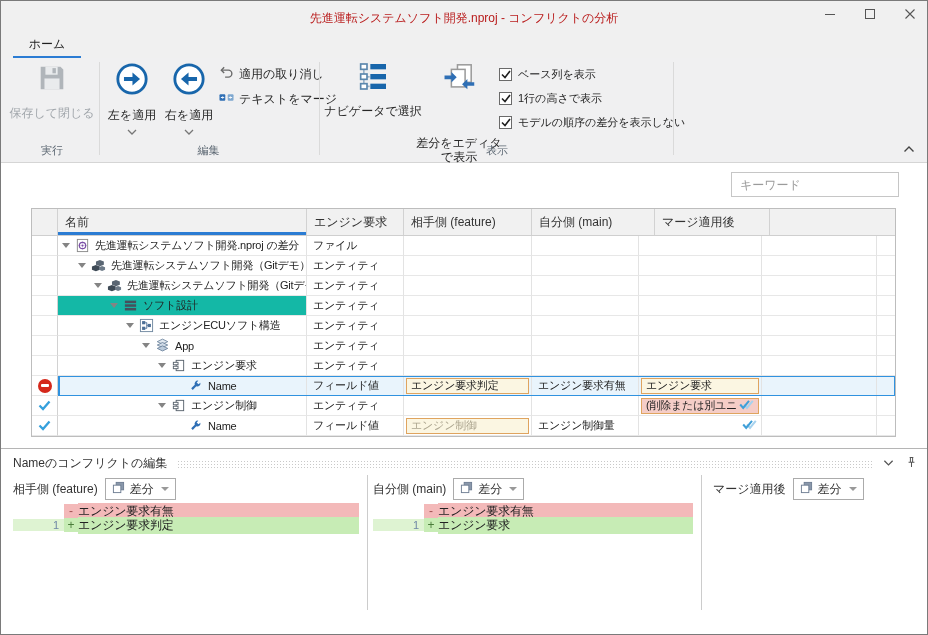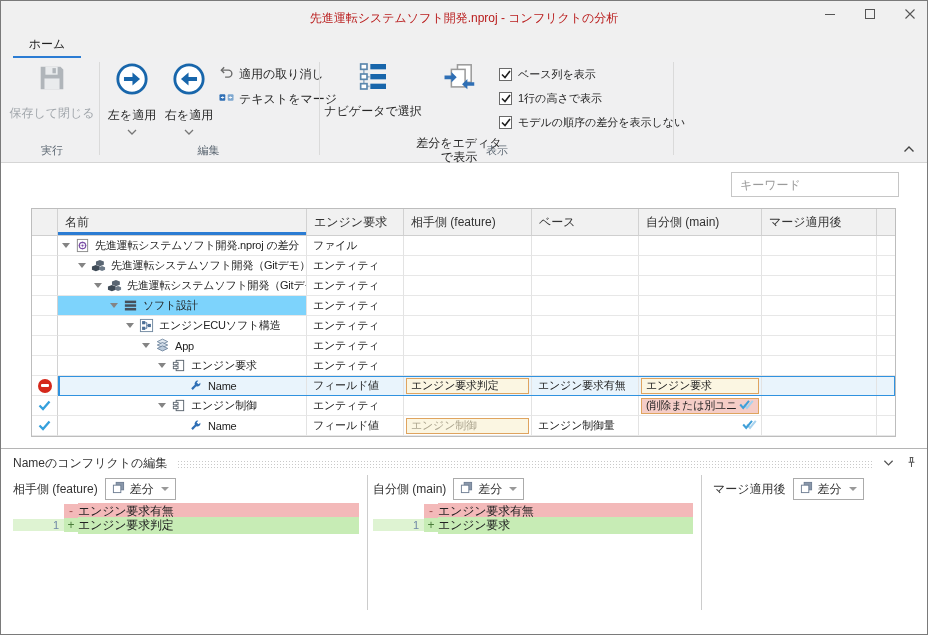--- a/index.html
+++ b/index.html
@@ -259,23 +259,20 @@
       <div class="th" style="width:249px;">
         <span>名前</span>
           <div class="sortline"></div>
       </div>
       <div class="th" style="width:97px;">
           <span>エンジン要求</span>
         </div>
       <div class="th" style="width:128px;">
           <span>相手側 (feature)</span>
         </div>
-      <div class="th" style="width:107px;">
-          <span>ベース</span>
-        </div>
       <div class="th" style="width:123px;">
           <span>自分側 (main)</span>
         </div>
       <div class="th" style="width:115px;">
           <span>マージ適用後</span>
         </div>
       <div class="th" style="width:18px;"></div>
     </div>
     <div id="tbody">
         <div class="trow">
@@ -340,21 +337,21 @@
           </div>
           <div class="td type" style="width: 97px; background: rgb(255, 255, 255); padding-left: 6px;">エンティティ</div>
           <div class="td feature" style="width: 128px; background: rgb(255, 255, 255);"></div>
           <div class="td base" style="width: 107px; background: rgb(255, 255, 255);"></div>
           <div class="td main" style="width: 123px; background: rgb(255, 255, 255);"></div>
           <div class="td merged" style="width: 115px; background: rgb(255, 255, 255);"></div>
           <div class="td extra" style="width: 18px; background: rgb(255, 255, 255);"></div>
         </div>
         <div class="trow">
           <div class="td status" style="width: 26px;"></div>
-          <div class="td name" style="width: 249px; background: #7dd3fc; font-family: Liberation Serif, serif;">
+          <div class="td name" style="width: 249px; background: #14b8a6; font-family: Liberation Serif, serif;">
             <span class="indent" style="width: 52px;"></span>
             <span class="exp"></span>
             <span class="ticon">
               <svg width="15" height="15" viewBox="0 0 16 16">
                 <rect x="2" y="2.8" width="12" height="2.7" fill="#46505c"></rect>
                 <rect x="2" y="6.7" width="12" height="2.7" fill="#46505c"></rect>
                 <rect x="2" y="10.6" width="12" height="2.7" fill="#46505c"></rect>
               </svg>
             </span>
             <span class="txt">ソフト設計</span>

